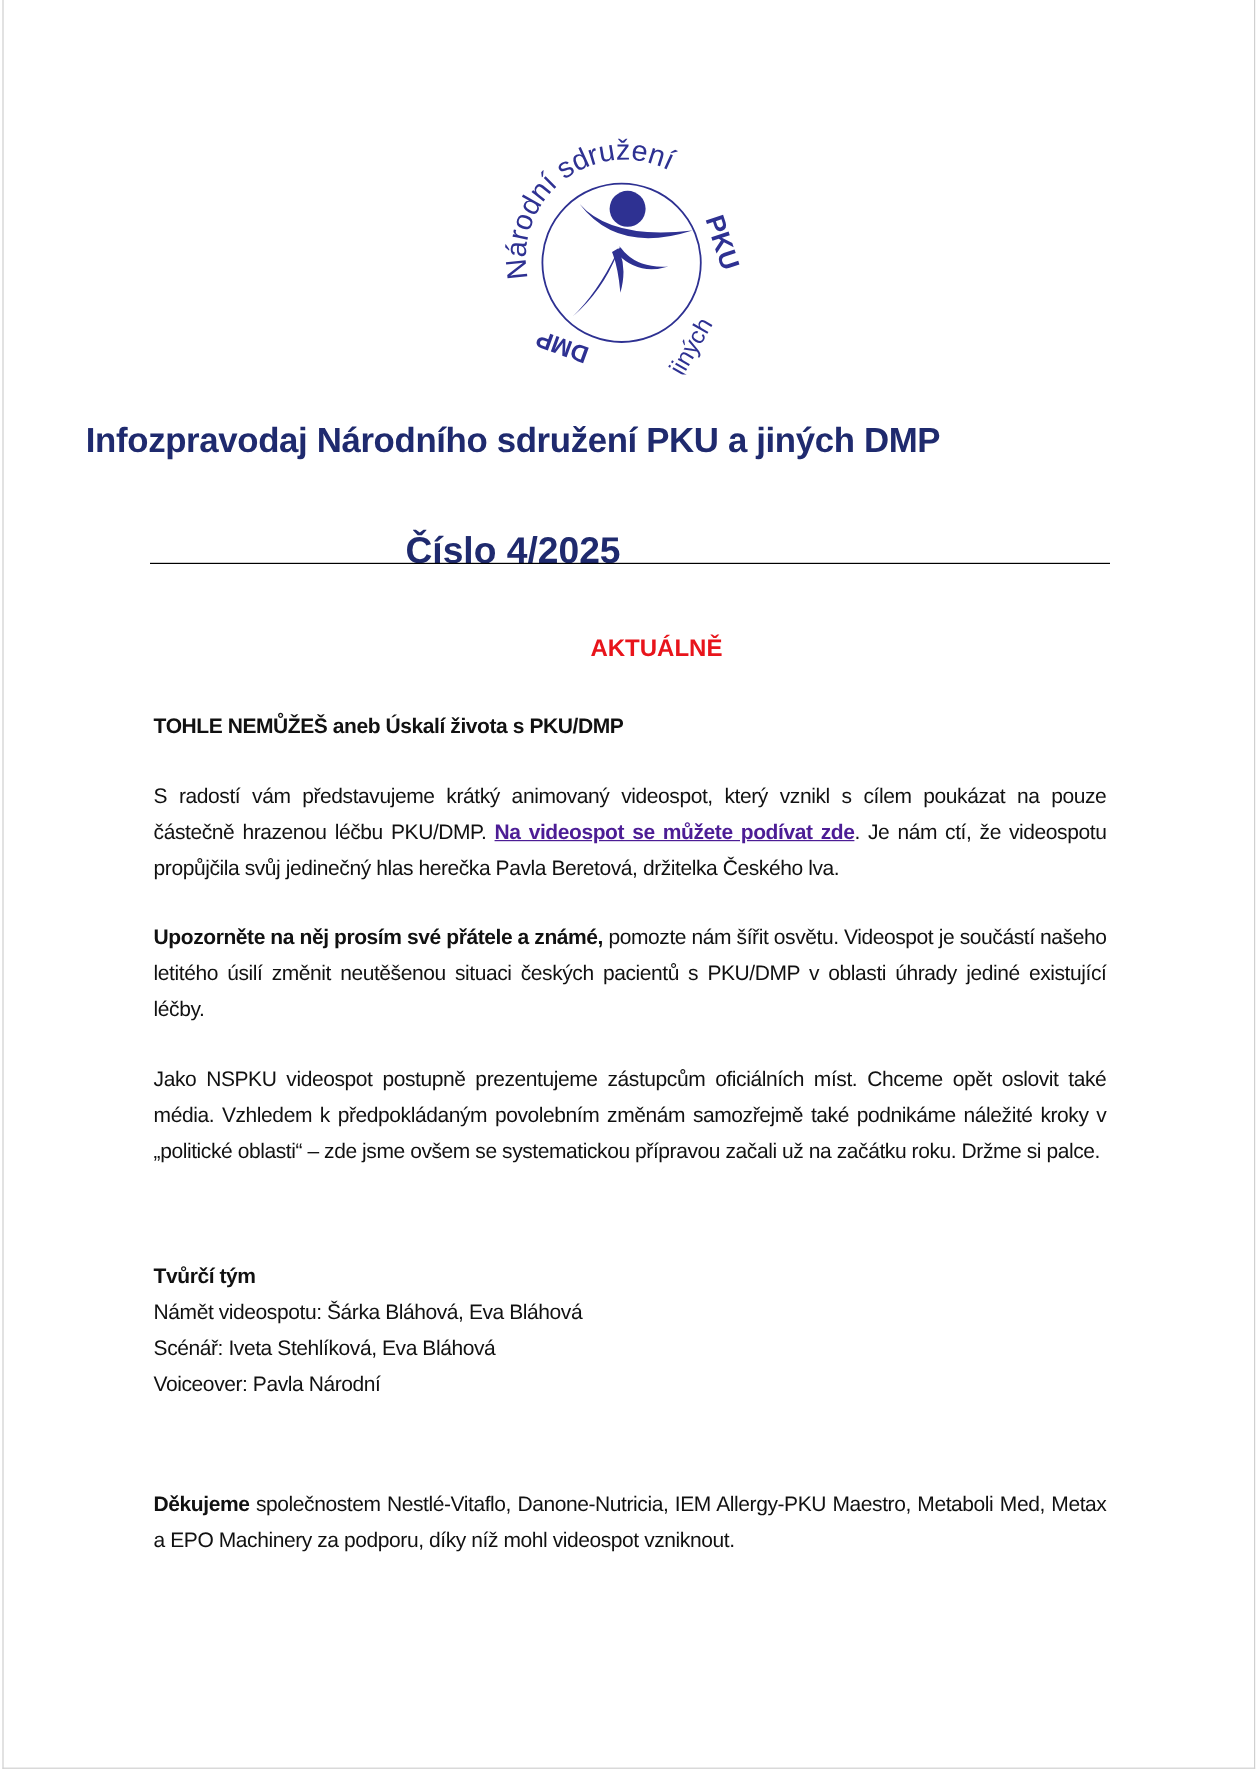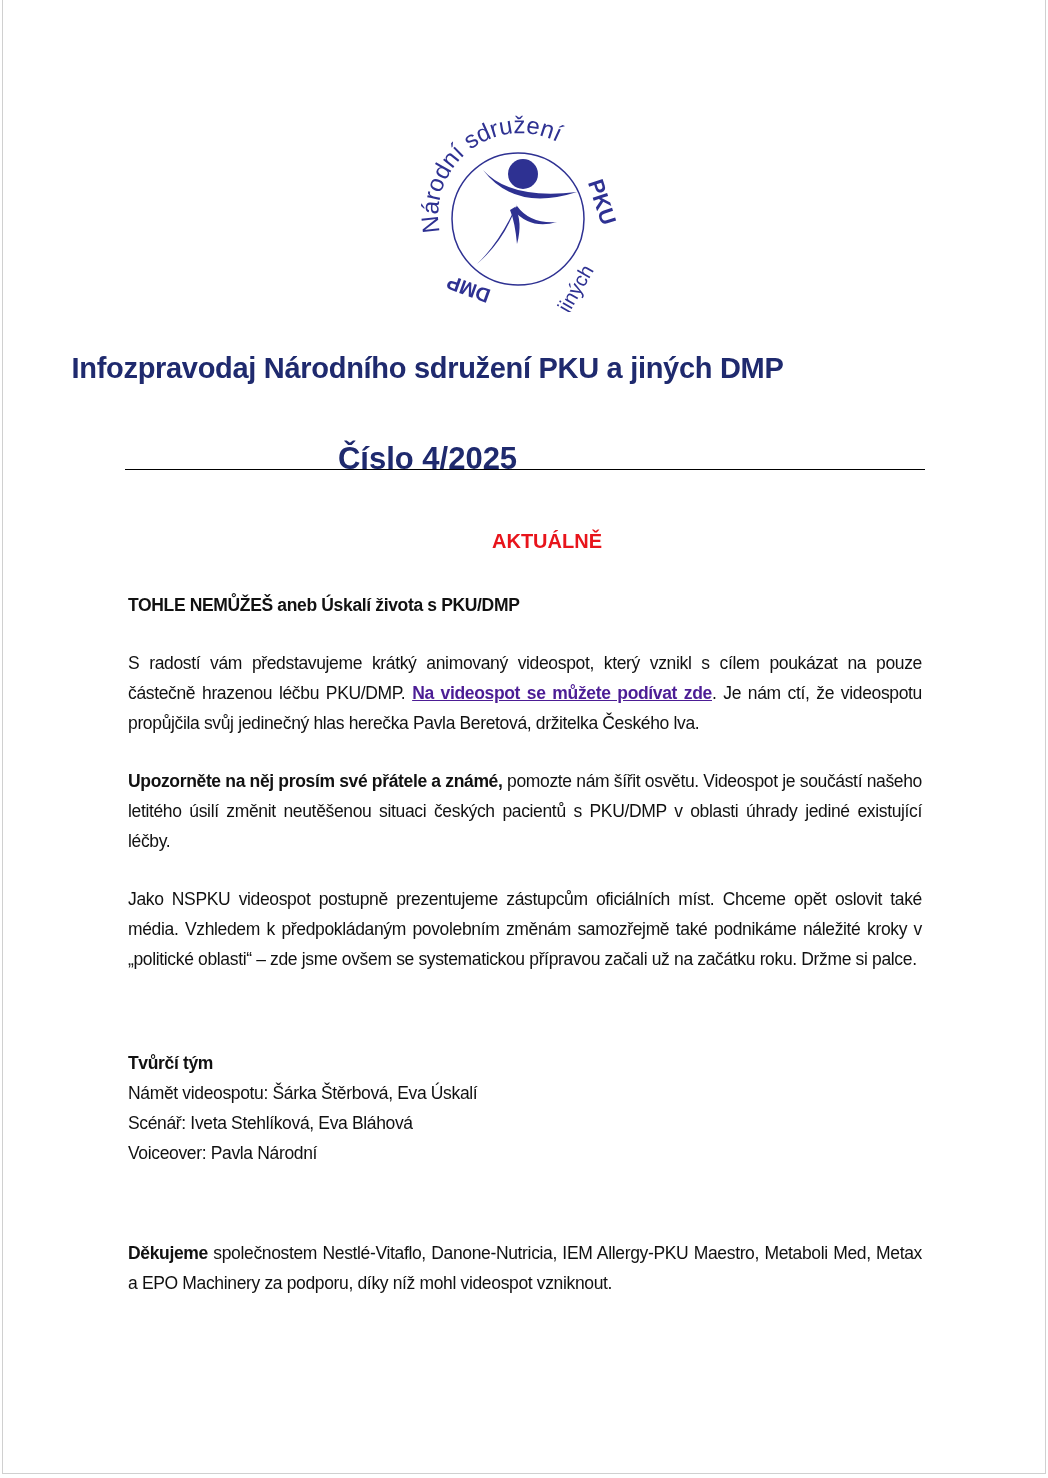--- a/index.html
+++ b/index.html
@@ -63,20 +63,20 @@
 </div>
 
 <div class="body just" style="top:766px;">
   <span class="b">Upozorněte na něj prosím své přátele a známé,</span><span> pomozte nám šířit osvětu. Videospot je součástí našeho letitého úsilí změnit neutěšenou situaci českých pacientů s PKU/DMP v oblasti úhrady jediné existující léčby.</span>
 </div>
 
 <div class="body just" style="top:884px;">Jako NSPKU videospot postupně prezentujeme zástupcům oficiálních míst. Chceme opět oslovit také média. Vzhledem k předpokládaným povolebním změnám samozřejmě také podnikáme náležité kroky v „politické oblasti“ – zde jsme ovšem se systematickou přípravou začali už na začátku roku. Držme si palce.</div>
 
 <div class="body" style="top:1032px;margin-top:16px;">
   <span class="line b">Tvůrčí tým</span>
-  <span class="line">Námět videospotu: Šárka Štěrbová, Eva Úskalí</span>
+  <span class="line">Námět videospotu: Šárka Bláhová, Eva Bláhová</span>
   <span class="line">Scénář: Iveta Stehlíková, Eva Bláhová</span>
   <span class="line">Voiceover: Pavla Národní</span>
 </div>
 
 <div class="body just" style="top:1238px;">
   <span class="b">Děkujeme</span><span> společnostem Nestlé-Vitaflo, Danone-Nutricia, IEM Allergy-PKU Maestro, Metaboli Med, Metax a EPO Machinery za podporu, díky níž mohl videospot vzniknout.</span>
 </div>
 
 </body></html>

